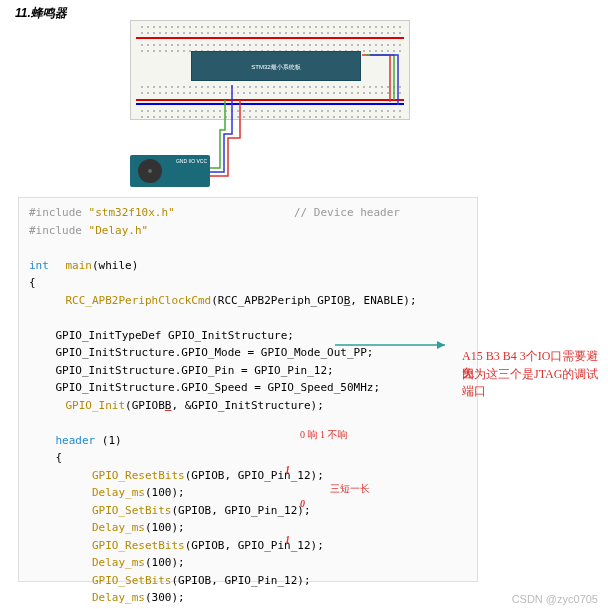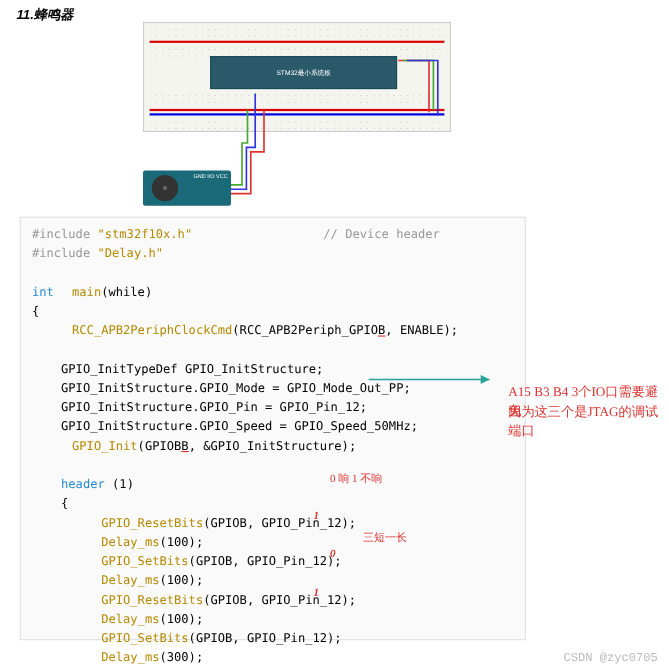--- a/index.html
+++ b/index.html
@@ -16,21 +16,21 @@
     .code-block { position: absolute; top: 197px; left: 18px; width: 460px; height: 385px; background: #fafafa; border: 1px solid #e0e0e0; font-family: Consolas, monospace; font-size: 11px; padding: 6px 10px; line-height: 17.5px; white-space: pre; }
     .c-preproc { color: #999; text-align: center; }
     .c-string { color: #b58900; }
     .c-comment { color: #999; }
     .c-type { color: #268bd2; }
     .c-func { color: #b58900; font-weight: normal; margin-left: 10px; }
     .c-keyword { color: #268bd2; }
     .underline { text-decoration: underline; text-decoration-color: #dc322f; }
     .annot { position: absolute; font-family: "KaiTi", cursive; font-size: 10px; color: #dc322f; }
     .arrow { position: absolute; color: #2aa198; font-size: 16px; }
-    .watermark { position: absolute; bottom: 4px; right: 10px; font-size: 11px; color: #bbb; font-family: Liberation Mono, monospace; }
+    .watermark { position: absolute; bottom: 4px; right: 10px; font-size: 11px; color: #bbb; }
     .dots-row { position: absolute; left: 8px; right: 8px; height: 4px; background-image: radial-gradient(circle, #bbb 0.8px, transparent 0.8px); background-size: 6px 4px; }
   </style>
 </head>
 <body>
 
 <div class="title">11.蜂鸣器</div>
 
 <div class="diagram">
   <div class="breadboard">
     <div class="dots-row" style="top:4px;"></div>

